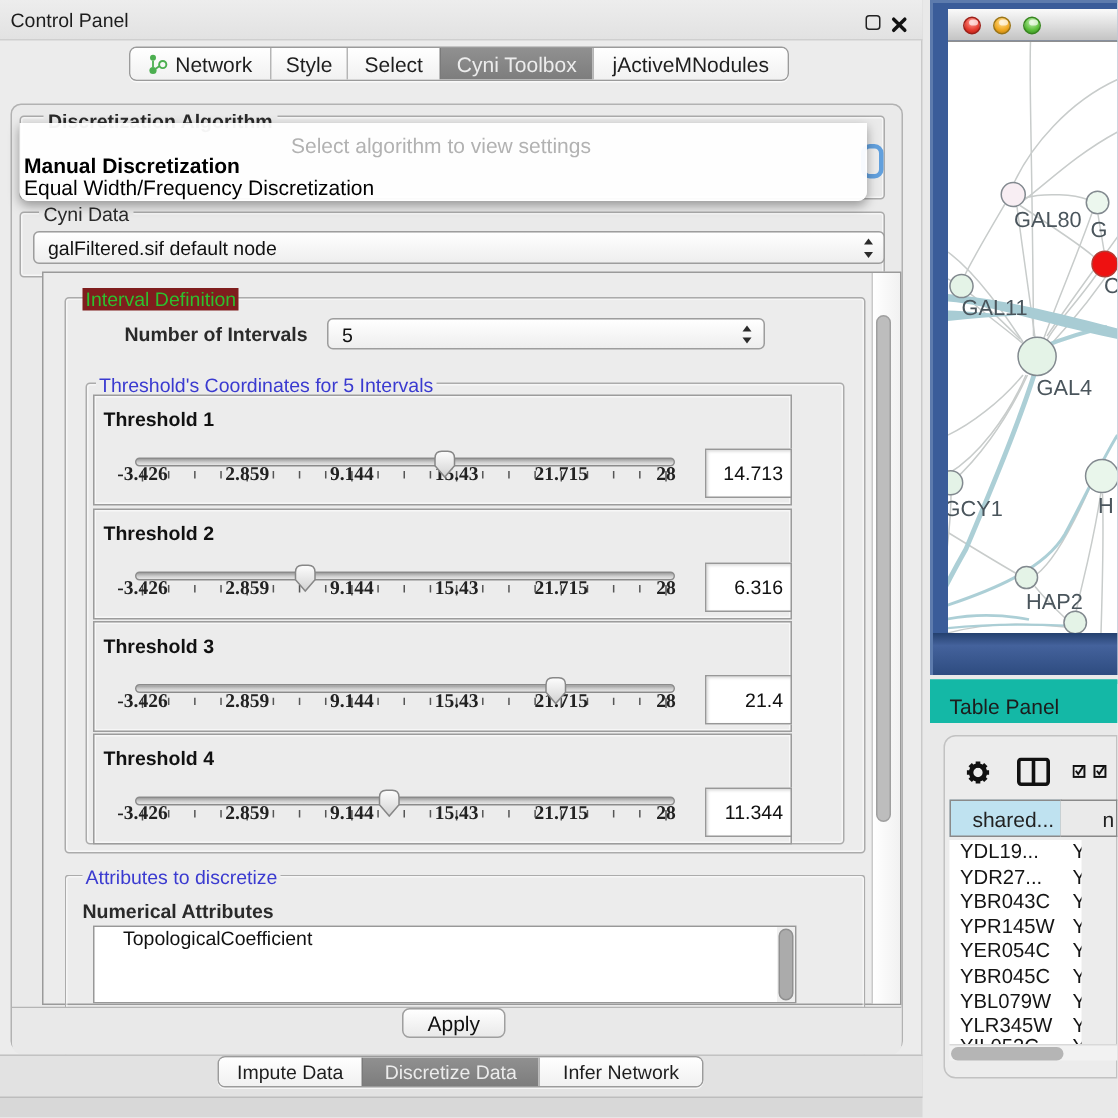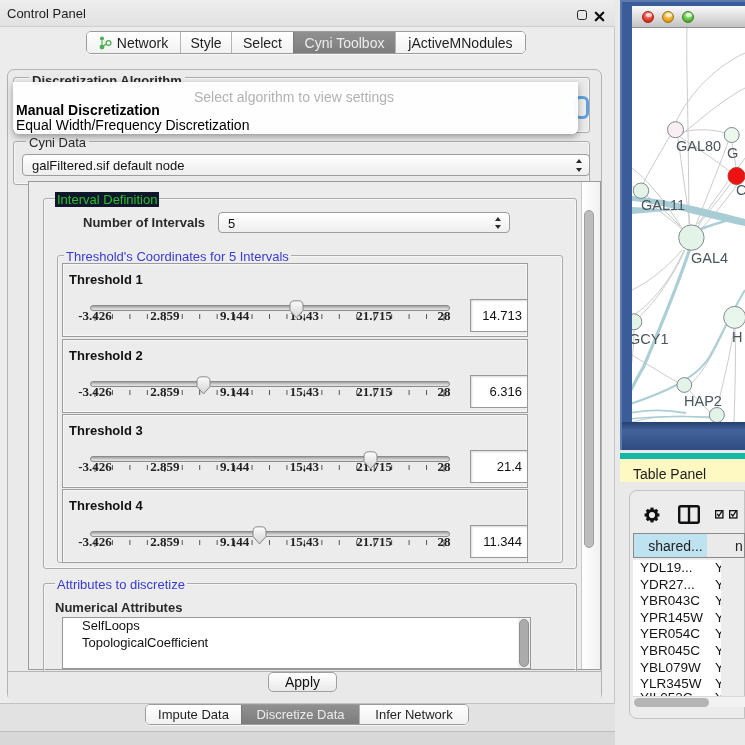--- a/index.html
+++ b/index.html
@@ -57,21 +57,21 @@
 
 
 #netwin { left:620px; top:0; width:125px; height:450px; background:#3a5c99; }
 #netwinhl { left:620px; top:0; width:2px; height:450px; background:#5d7bad; }
 #netwinbot { left:622px; top:422px; width:123px; height:28px; background:linear-gradient(#24406e,#44629c 30%,#2e4c80); }
 #nettitle { left:632px; top:6px; width:113px; height:22px; background:linear-gradient(#fafafa,#c3c3c3); border-bottom:1px solid #8f8f8f; }
 #netcanvas { left:632px; top:28px; width:113px; height:394px; background:#fff; overflow:hidden; }
 .light { position:absolute; top:11px; width:12px; height:12px; border-radius:50%; }
 .light:after { content:""; position:absolute; left:2.5px; top:1px; width:6px; height:3.5px; border-radius:50%; background:rgba(255,255,255,.65); }
 
-#tpbar { left:620px; top:453px; width:125px; height:29px; background:#fef9c3; border-top:6px solid #14b8a6; }
+#tpbar { left:620px; top:453px; width:125px; height:29px; background:#14b8a6; border-top:3px solid #14b8a6; }
 #tpbar .t { position:absolute; left:13px; top:7px; font-size:14px; color:#1c1c1c; }
 #tablebox { left:629px; top:490px; width:116px; height:229px; background:#ececec; border:1px solid #c2c2c2; border-radius:8px 0 0 8px; }
 #thead1 { left:633px; top:533px; width:75px; height:25px; background:#bfe2f0; border:1px solid #8a8a8a; font-size:14px; color:#222; text-align:center; line-height:24px; padding-left:10px; }
 #thead2 { left:707px; top:533px; width:38px; height:25px; background:#eaeaea; border:1px solid #8a8a8a; border-left:none; font-size:14px; color:#222; line-height:24px; padding-left:28px; overflow:hidden; }
 #tbody { left:633px; top:560px; width:88px; height:136px; background:#fff; overflow:hidden; font-size:13.5px; color:#151515; }
 .trow { position:absolute; left:0; width:200px; height:16.6px; line-height:16.6px; }
 .trow .c1 { position:absolute; left:7px; }
 .trow .c2 { position:absolute; left:82px; }
 #hscroll { left:633px; top:696px; width:112px; height:11px; background:#f2f2f2; border-top:1px solid #d9d9d9; }
 #hscroll .th { position:absolute; left:1px; top:1px; width:75px; height:9px; background:#b5b5b5; border-radius:4.5px; }
@@ -113,21 +113,21 @@
     <span class="cv">galFiltered.sif default node</span>
     <span class="stepper" style="left:553px; top:3px; height:15px;"></span>
   </div>
 
 <div class="abs" style="left:28px; top:181px; width:573px; height:489px; border:1px solid #9a9a9a; background:#ececec;"></div>
 
 <div class="abs" style="left:581px; top:182px; width:19px; height:487px; background:linear-gradient(90deg,#ffffff,#f1f1f1); border-left:1px solid #c9c9c9;"></div>
 <div class="abs" style="left:584px; top:210px; width:10px; height:338px; background:#bdbdbd; border:1px solid #9f9f9f; border-radius:5px;"></div>
 
 <div class="groupline abs" style="left:43px; top:198px; width:534px; height:371px;"></div>
-<div class="gtitle abs" style="left:55px; top:192px; background:#0f172a; padding:0 2px; color:#2ebf2e;">Interval Definition</div>
+<div class="gtitle abs" style="left:55px; top:192px; background:#7f1d1d; padding:0 2px; color:#2ebf2e;">Interval Definition</div>
 <div class="gtitle abs" style="left:83px; top:215px; font-weight:bold;">Number of Intervals</div>
 <div class="combo abs" style="left:218px; top:212px; width:292px; height:21px;">
     <span class="cv">5</span>
     <span class="stepper" style="left:276px; top:3px; height:14px;"></span>
   </div>
 
 <div class="groupline abs" style="left:57px; top:255px; width:506px; height:308px;"></div>
 <div class="gtitle abs" style="left:64px; top:249px; background:#ececec; padding:0 2px; color:#3a3ad0;">Threshold's Coordinates for 5 Intervals</div>
 
 <div id="tp1" class="tpanel" style="top:263px">
@@ -308,21 +308,20 @@
       </defs>
       <path d="M1 5.5 Q1 0.8 5.5 0.8 L9.5 0.8 Q14 0.8 14 5.5 L14 10.5 L7.5 18 L1 10.5 Z" fill="url(#g4)" stroke="#878787"></path>
     </svg>
     <div class="vbox">11.344</div>
   </div>
 
 <div class="groupline abs" style="left:43px; top:583px; width:534px; height:120px; border-bottom:none; border-radius:3px 3px 0 0;"></div>
 <div class="gtitle abs" style="left:55px; top:577px; background:#ececec; padding:0 2px; color:#3a3ad0;">Attributes to discretize</div>
 <div class="gtitle abs" style="left:55px; top:600px; font-weight:bold;">Numerical Attributes</div>
 <div id="attrlist" class="abs">
-  <div>SelfLoops</div>
   <div>TopologicalCoefficient</div>
 </div>
 <div class="abs" style="left:518px; top:618px; width:12px; height:50px; background:#f0f0f0;"></div>
 <div class="abs" style="left:519px; top:619px; width:10px; height:48px; background:#ababab; border:1px solid #909090; border-radius:5px;"></div>
 
 <div class="abs" style="left:8px; top:671px; width:593px; height:32px; background:#e9e9e9; border-top:1px solid #b5b5b5; border-radius:0 0 7px 7px;"></div>
 <div class="abs" style="left:268px; top:672px; width:69px; height:20px; background:linear-gradient(#ffffff,#e9e9e9); border:1px solid #9f9f9f; border-radius:5px; text-align:center; font-size:14px; color:#111; line-height:18px;">Apply</div>
 
 <div class="abs" style="left:0px; top:703px; width:615px; height:29px; background:#e2e2e2; border-top:1px solid #c2c2c2; border-bottom:1px solid #bdbdbd;"></div>
 <div id="tabs2" class="abs seg">

